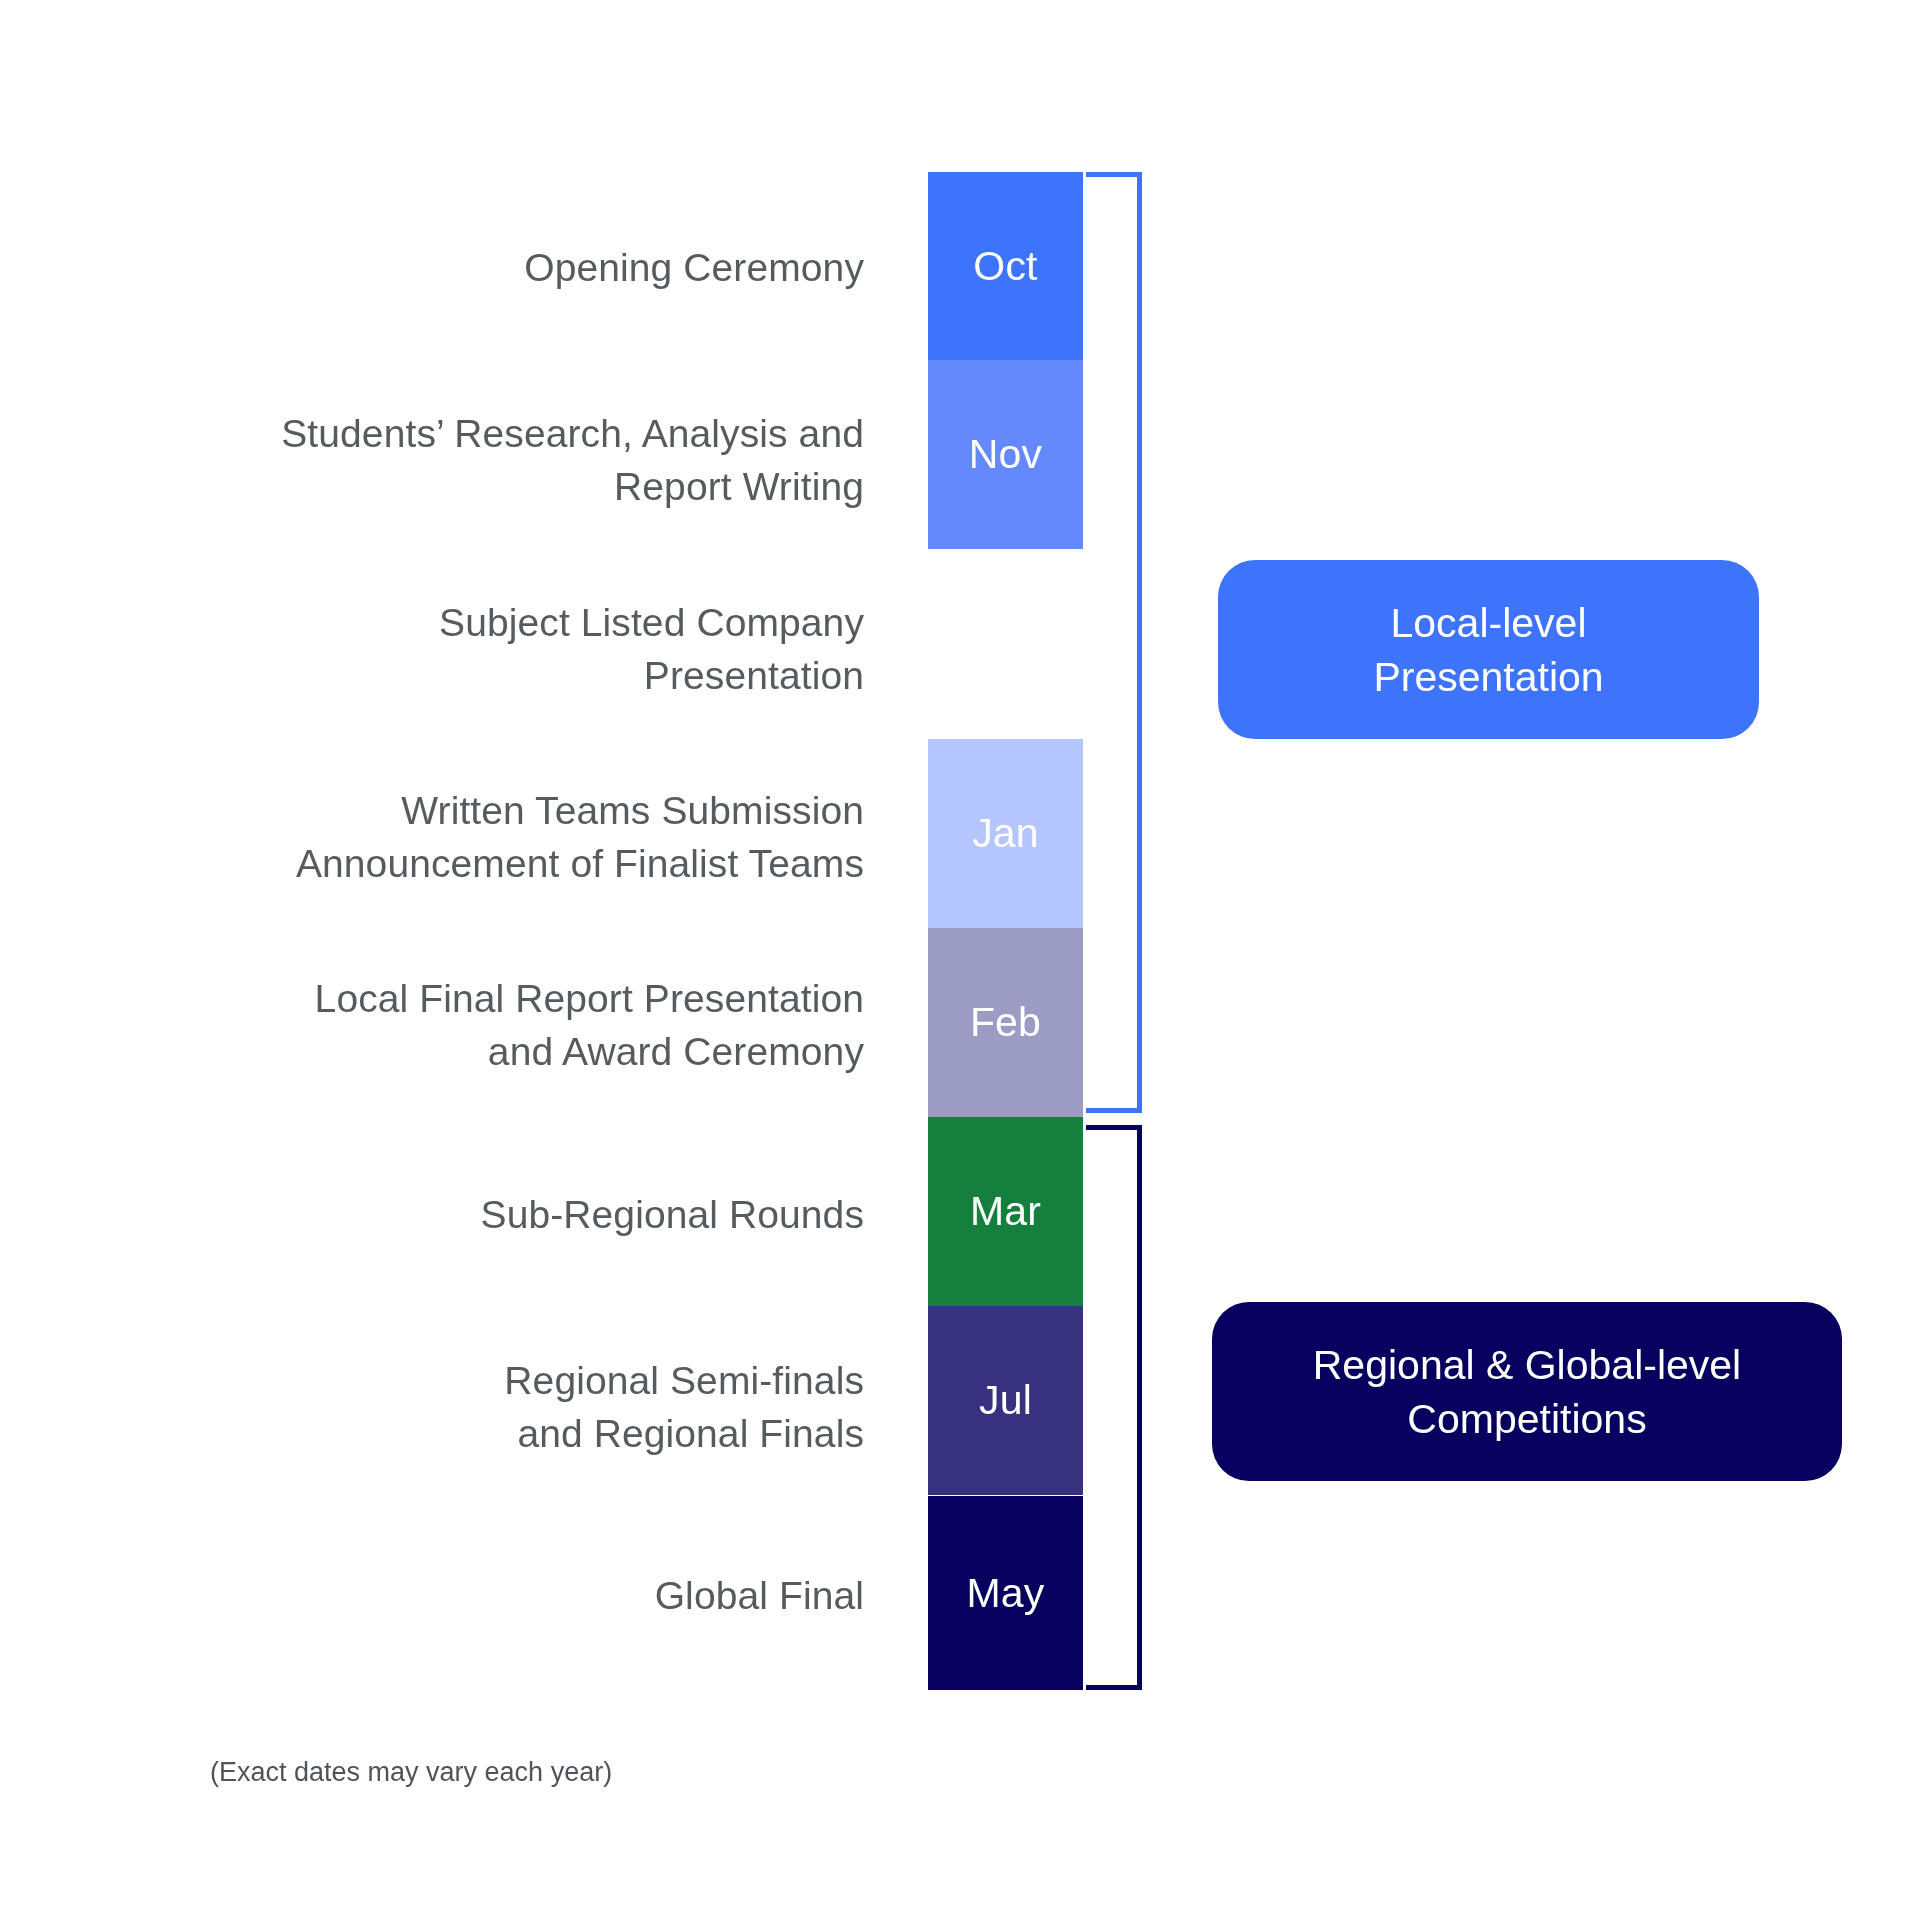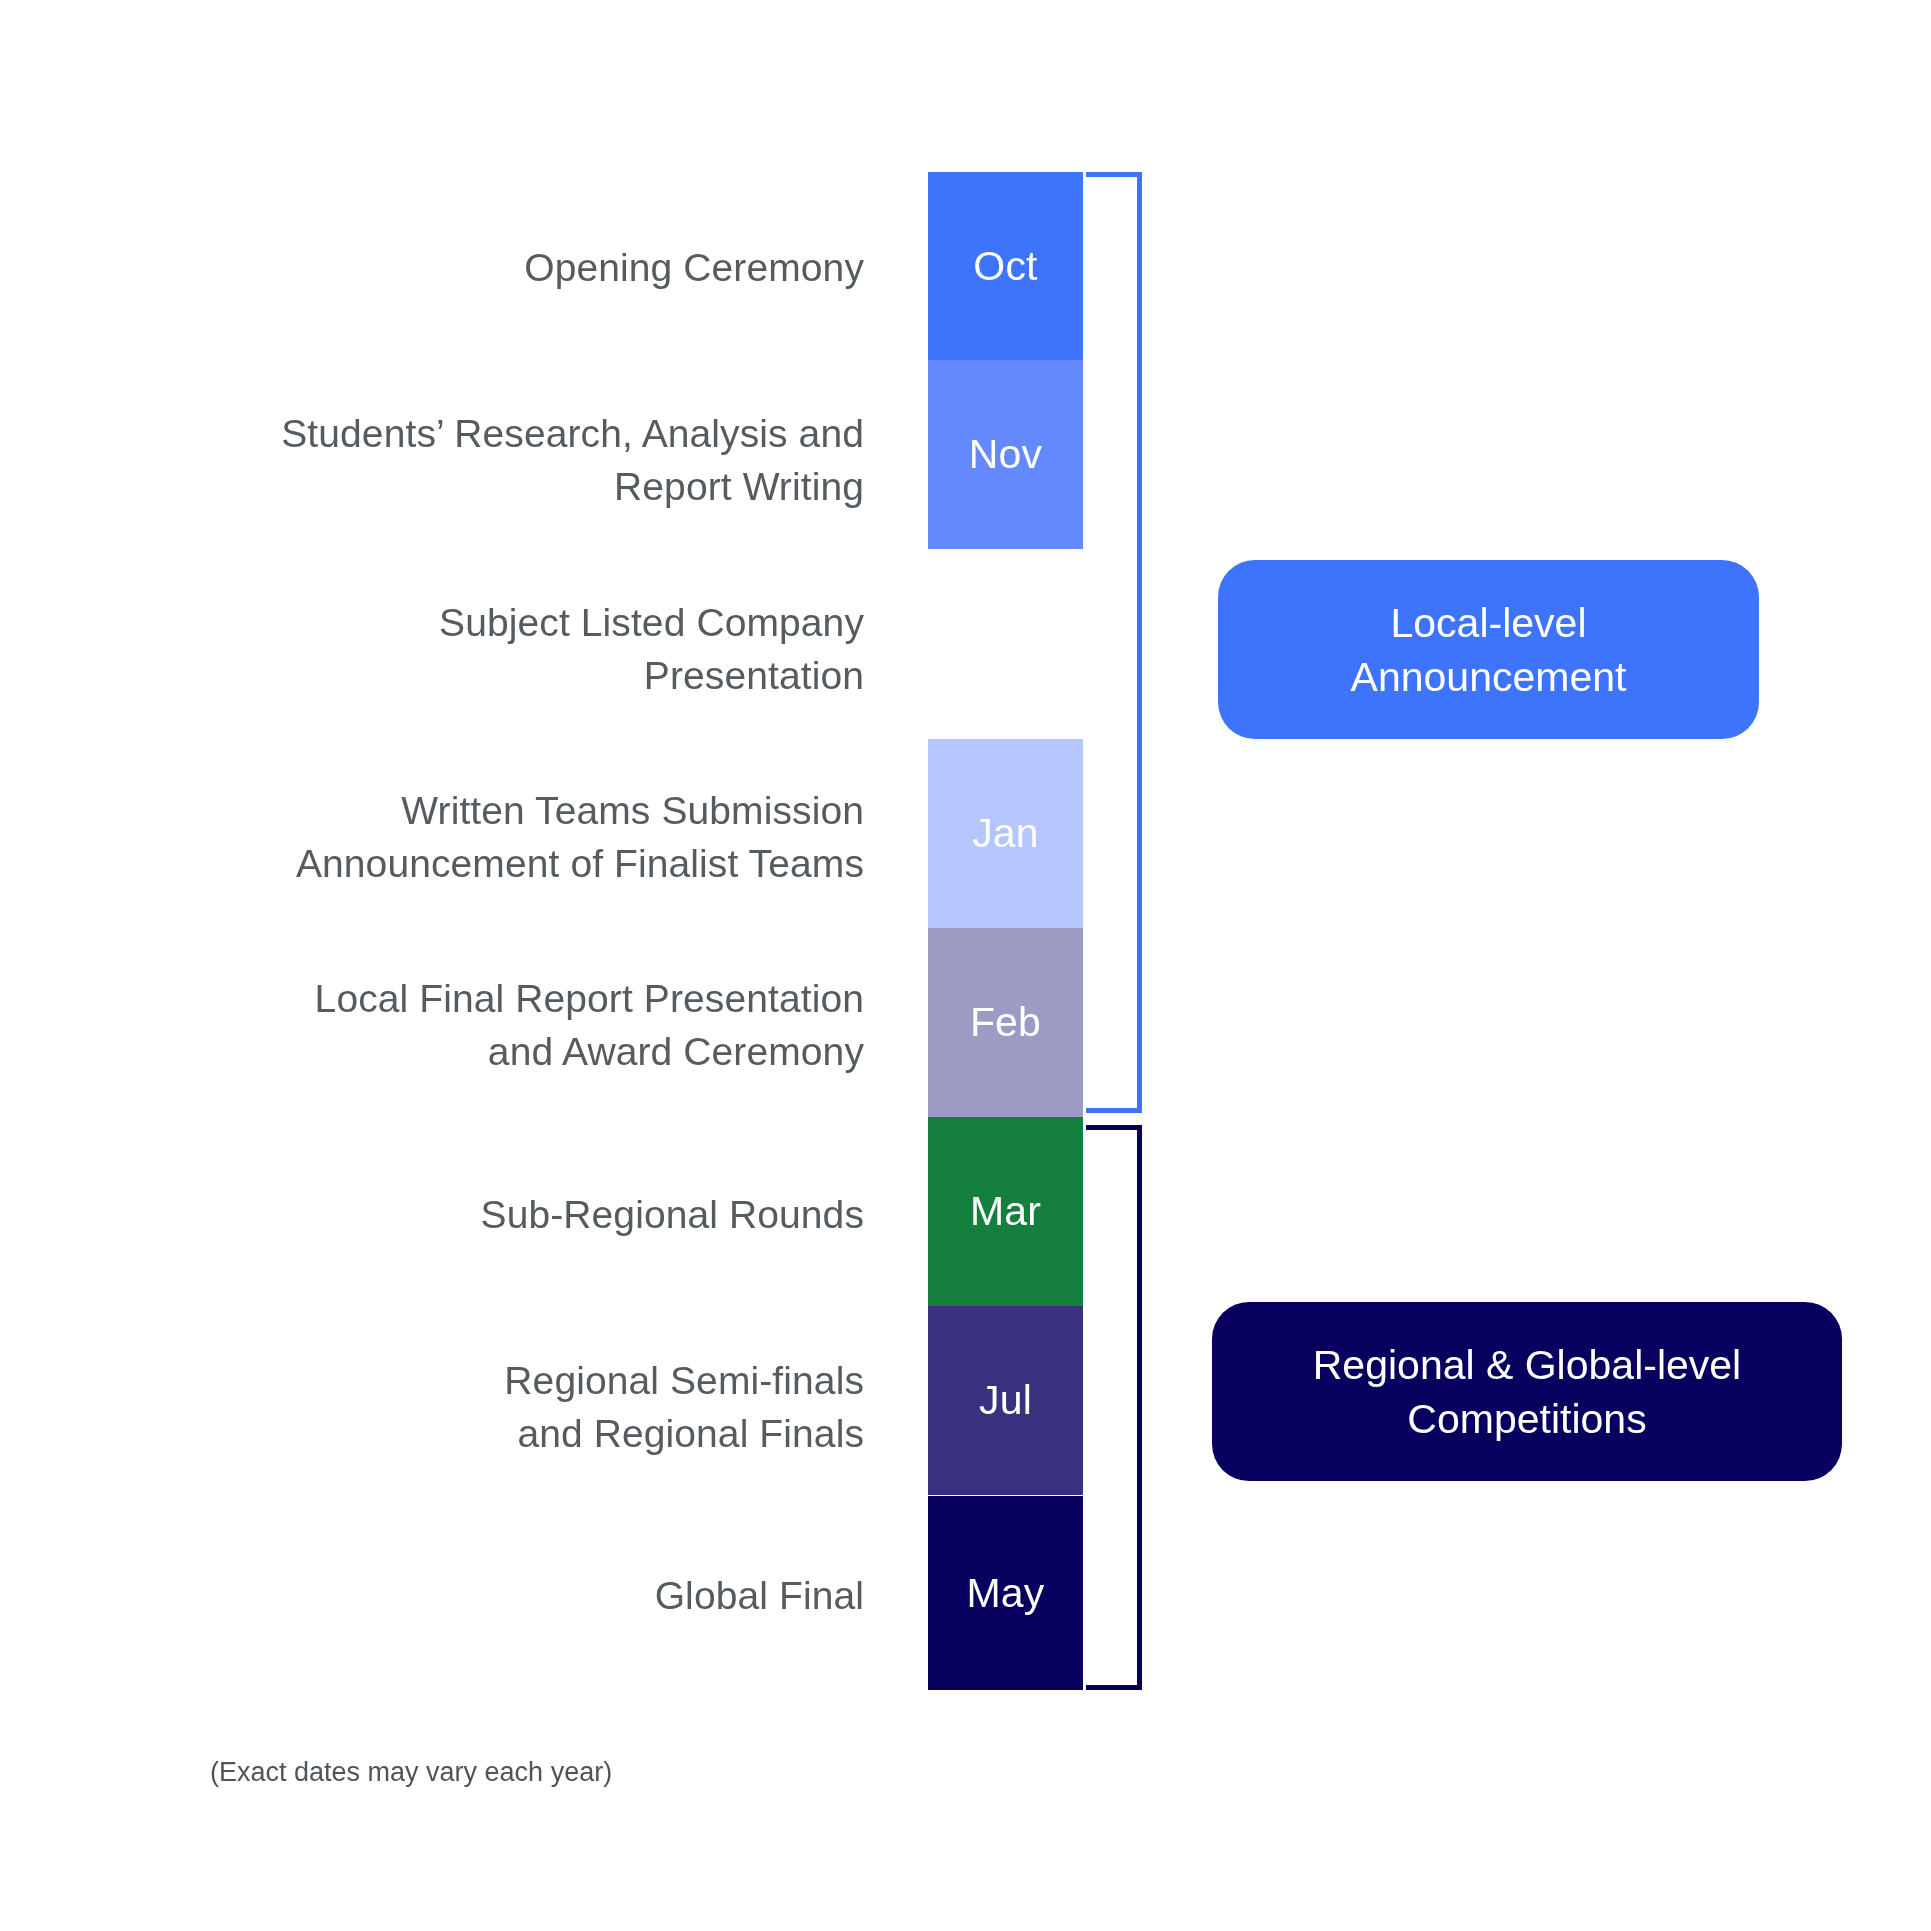--- a/index.html
+++ b/index.html
@@ -149,21 +149,21 @@
     </div>
 
   <div id="groups-layer">
       <div class="bracket" style="left: 1016px; top: 172px; width: 126px; height: 941px;">
         <div class="spine" style="background: rgb(62, 116, 251);"></div>
         <div class="tick top" style="background: rgb(62, 116, 251);"></div>
         <div class="tick bottom" style="background: rgb(62, 116, 251);"></div>
       </div>
       <div class="stub" style="position: absolute; left: 1139px; top: 645px; width: 82px; background: rgb(62, 116, 251);"></div>
       <div class="callout" style="left: 1218px; top: 560px; width: 541px; height: 179px; background: rgb(62, 116, 251);">Local-level
-Announcement</div>
+Presentation</div>
       <div class="bracket" style="left: 1016px; top: 1125px; width: 126px; height: 565px;">
         <div class="spine" style="background: rgb(8, 0, 94);"></div>
         <div class="tick top" style="background: rgb(8, 0, 94);"></div>
         <div class="tick bottom" style="background: rgb(8, 0, 94);"></div>
       </div>
       <div class="stub" style="position: absolute; left: 1139px; top: 1388px; width: 77px; background: rgb(8, 0, 94);"></div>
       <div class="callout" style="left: 1212px; top: 1302px; width: 630px; height: 179px; background: rgb(8, 0, 94);">Regional &amp; Global-level
 Competitions</div>
     </div>
 

